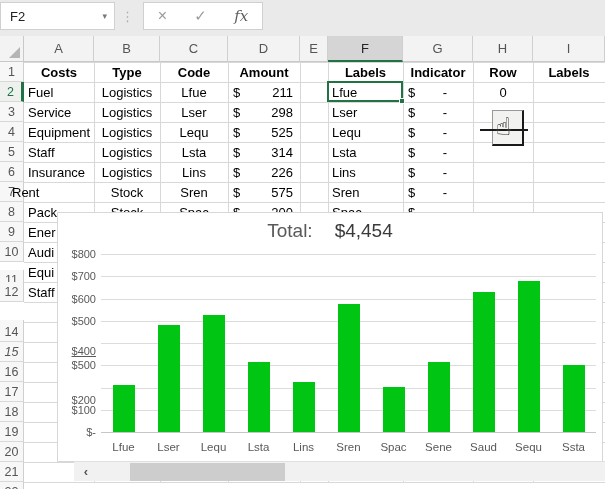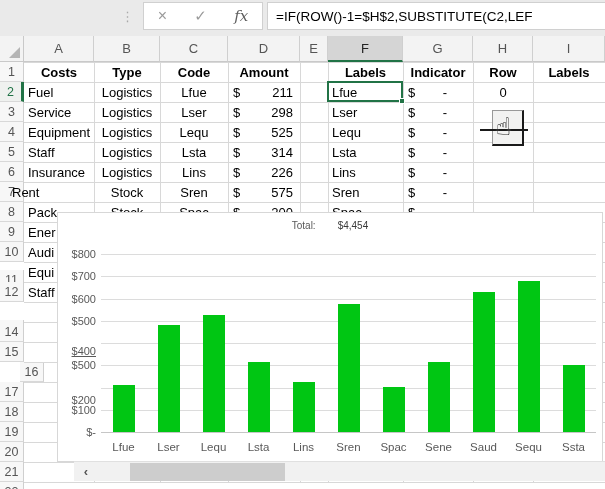--- a/index.html
+++ b/index.html
@@ -51,21 +51,21 @@
   .cell.acct-dash { justify-content:space-between; padding-left:5px; padding-right:26px; }
 
   .sel-box { position:absolute; border:2px solid #217346; background:transparent; z-index:3; }
   .sel-handle { position:absolute; width:6px; height:6px; background:#217346;
     border:1px solid #fff; z-index:4; }
 
   
   .chart { position:absolute; left:57px; top:212px; width:546px; height:250px; background:#fff;
     border:1px solid #D7D7D7; z-index:5; }
   .chart-title { position:absolute; left:0; top:7px; width:100%; text-align:center;
-    font-size:10px; color:#595959; }
+    font-size:19px; color:#595959; }
   .chart-title .tval { color:#3a3a3a; margin-left:22px; }
   .gridline { position:absolute; height:1px; background:#DCDCDC; }
   .gridline.base { background:#C6C6C6; }
   .ylab { position:absolute; width:38px; text-align:right; font-size:11px; color:#595959; }
   .bars { position:absolute; display:flex; align-items:flex-end; }
   .slot { flex:1; display:flex; justify-content:center; align-items:flex-end; height:100%; }
   .bar { width:22px; }
   .xlabels { position:absolute; display:flex; }
   .xlab { flex:1; text-align:center; font-size:11.5px; color:#595959; }
 
@@ -83,27 +83,30 @@
     border-top:1px solid #E0E0E0; z-index:7; display:flex; align-items:center; }
   .harrow { width:24px; text-align:center; color:#555; font-size:13px; font-weight:bold; }
   .hthumb { position:absolute; left:56px; top:1px; width:155px; height:18px; background:#CDCDCD; }
 </style>
 </head>
 <body>
 
 <div class="app">
 
   <div class="topbar">
+    <div class="namebox">
+      <span class="nbtext">F2</span>
+      <span class="nb-arrow">▾</span>
+    </div>
     <div class="sep-dots">⋮</div>
     <div class="fxgroup">
       <span class="icon-x">×</span>
       <span class="icon-check">✓</span>
       <span class="icon-fx">fx</span>
     </div>
-    <div class="formula-field">=IF(ROW()-1=$H$2,SUBSTITUTE(C2,LEF</div>
   </div>
 
   <div class="corner">
       <div class="tri"></div>
     </div>
   <div id="colheaders">
       <div class="colh" style="left: 24px; width: 70px;">A</div>
       <div class="colh" style="left: 94px; width: 66px;">B</div>
       <div class="colh" style="left: 160px; width: 68px;">C</div>
       <div class="colh" style="left: 228px; width: 72px;">D</div>
@@ -121,22 +124,22 @@
       <div class="rowh" style="top: 142px; height: 20px;">5</div>
       <div class="rowh" style="top: 162px; height: 20px;">6</div>
       <div class="rowh" style="top: 182px; height: 20px;">7</div>
       <div class="rowh" style="top: 202px; height: 20px;">8</div>
       <div class="rowh" style="top: 222px; height: 20px;">9</div>
       <div class="rowh" style="top: 242px; height: 20px;">10</div>
       <div class="rowh" style="top: 262px; height: 20px; margin-top: 8px;">11</div>
       <div class="rowh" style="top: 282px; height: 20px;">12</div>
       <div class="rowh" style="top: 320px; height: 20px;">13</div>
       <div class="rowh" style="top: 322px; height: 20px;">14</div>
-      <div class="rowh" style="top: 342px; height: 20px;">15</div>
-      <div class="rowh" style="top: 362px; height: 20px; margin-left: 20px;">16</div>
+      <div class="rowh" style="top: 342px; height: 20px; font-style: italic;">15</div>
+      <div class="rowh" style="top: 362px; height: 20px;">16</div>
       <div class="rowh" style="top: 382px; height: 20px;">17</div>
       <div class="rowh" style="top: 402px; height: 20px;">18</div>
       <div class="rowh" style="top: 422px; height: 20px;">19</div>
       <div class="rowh" style="top: 442px; height: 20px;">20</div>
       <div class="rowh" style="top: 462px; height: 20px;">21</div>
       <div class="rowh" style="top: 482px; height: 20px;">22</div>
     </div>
   <div id="gridlines">
       <div class="vline" style="left: 94px; top: 62px; height: 420px;"></div>
       <div class="vline" style="left: 160px; top: 62px; height: 420px;"></div>

